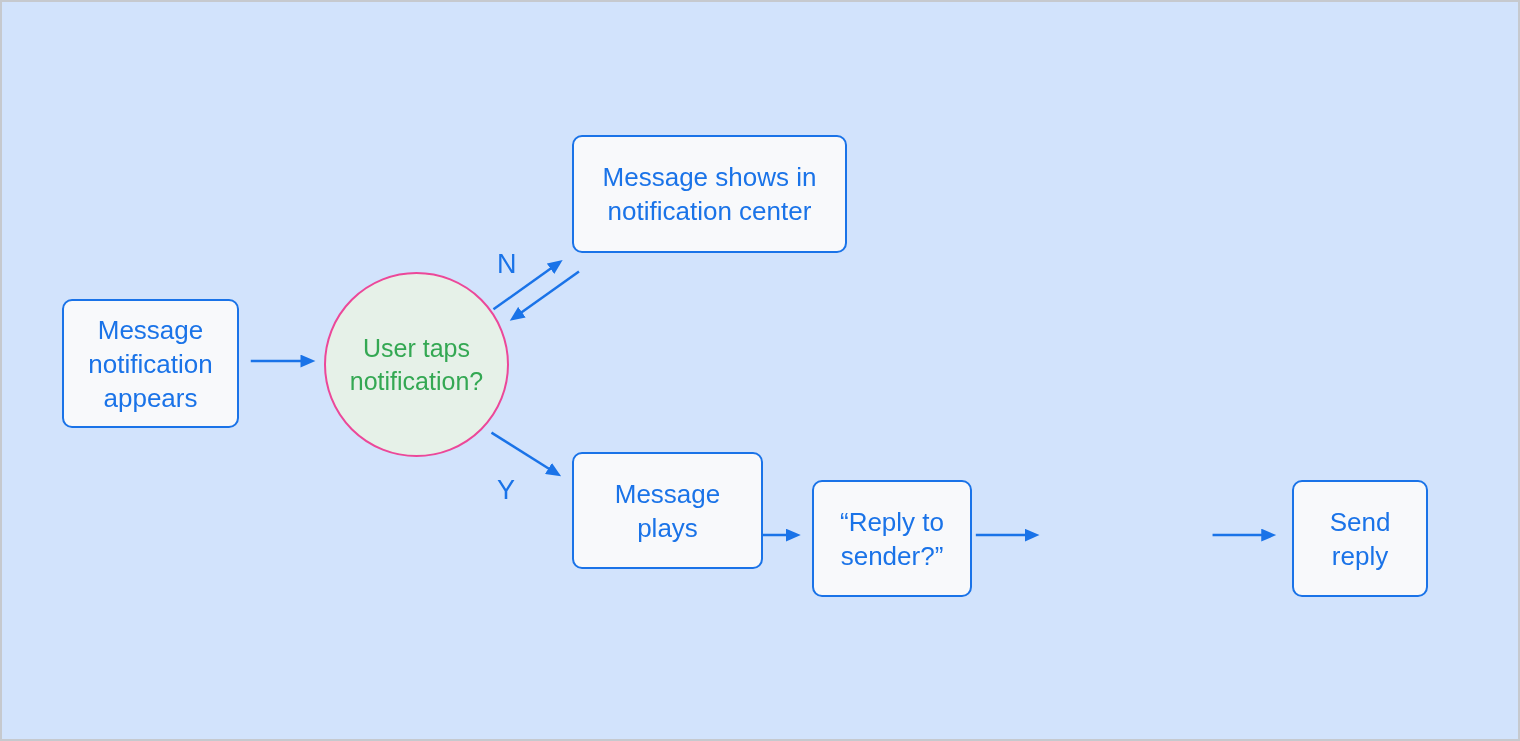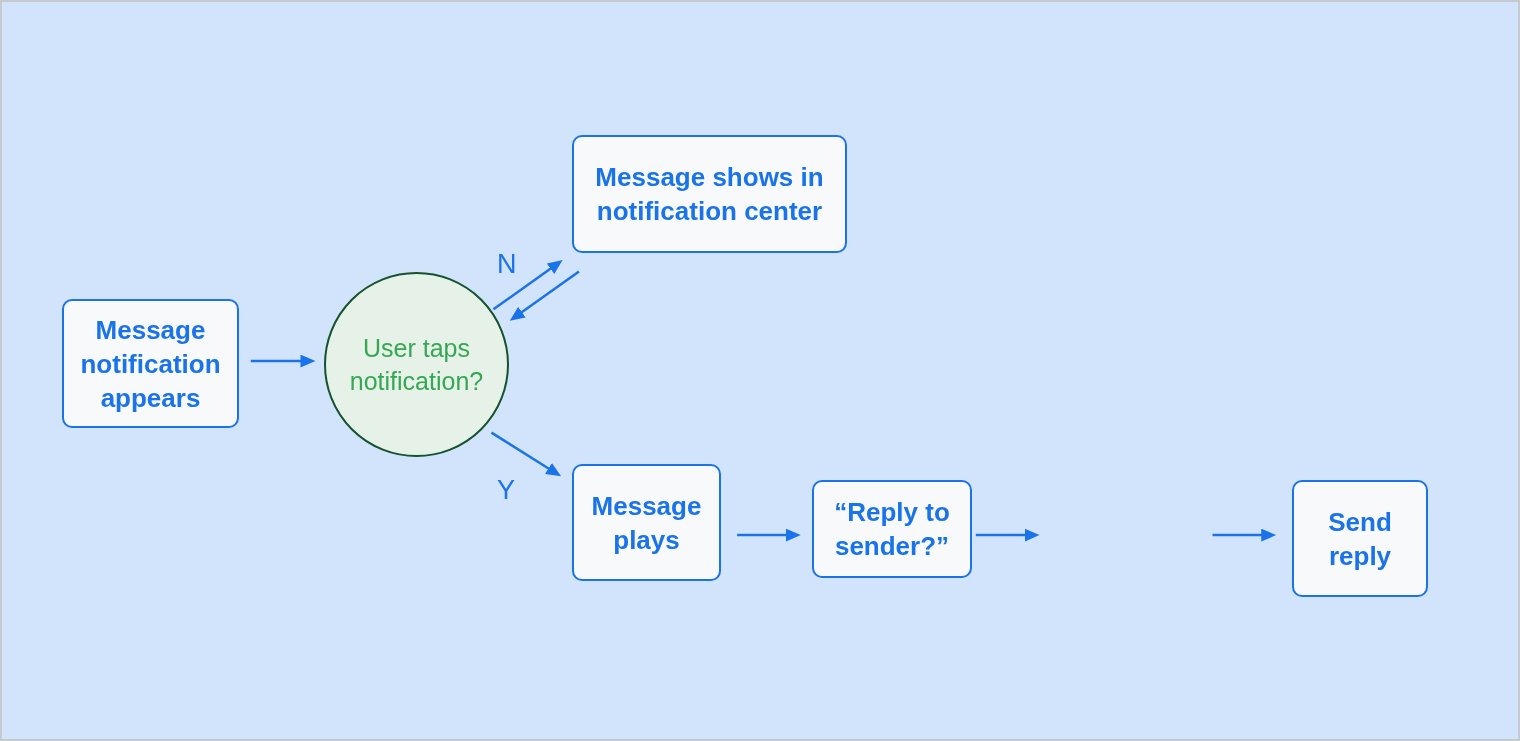--- a/index.html
+++ b/index.html
@@ -34,44 +34,43 @@
     text-align: center;
     font-size: 26px;
     line-height: 34px;
     padding: 6px 10px;
   }
   .node.box {
     background: #f8f9fb;
     border: 2px solid #1a73e8;
     border-radius: 10px;
     color: #1a73e8;
-    font-weight: bold;
   }
   .node.circle {
     background: #e6f1e8;
-    border: 2px solid #14532d;
+    border: 2px solid #ec4899;
     border-radius: 50%;
     color: #34a853;
     font-size: 25px;
     line-height: 33px;
     text-align: center;
   }
   .edge-label {
     position: absolute;
     z-index: 2;
     color: #1a73e8;
     font-size: 27px;
     line-height: 30px;
   }
   
   .n-start        { left: 60px;   top: 297px; width: 177px; height: 129px; }
   .n-decision     { left: 322px;  top: 270px; width: 185px; height: 185px; }
   .n-no-outcome   { left: 570px;  top: 133px; width: 275px; height: 118px; }
-  .n-plays        { left: 570px;  top: 462px; width: 149px; height: 117px; }
-  .n-reply-prompt { left: 810px;  top: 478px; width: 160px; height: 98px; }
+  .n-plays        { left: 570px;  top: 450px; width: 191px; height: 117px; }
+  .n-reply-prompt { left: 810px;  top: 478px; width: 160px; height: 117px; }
   .n-compose      { left: 1048px; top: 478px; width: 160px; height: 117px; }
   .n-send         { left: 1290px; top: 478px; width: 136px; height: 117px; }
   .l-no  { left: 495px; top: 247px; }
   .l-yes { left: 495px; top: 473px; }
 </style>
 </head>
 <body>
 
 <div class="canvas">
 

